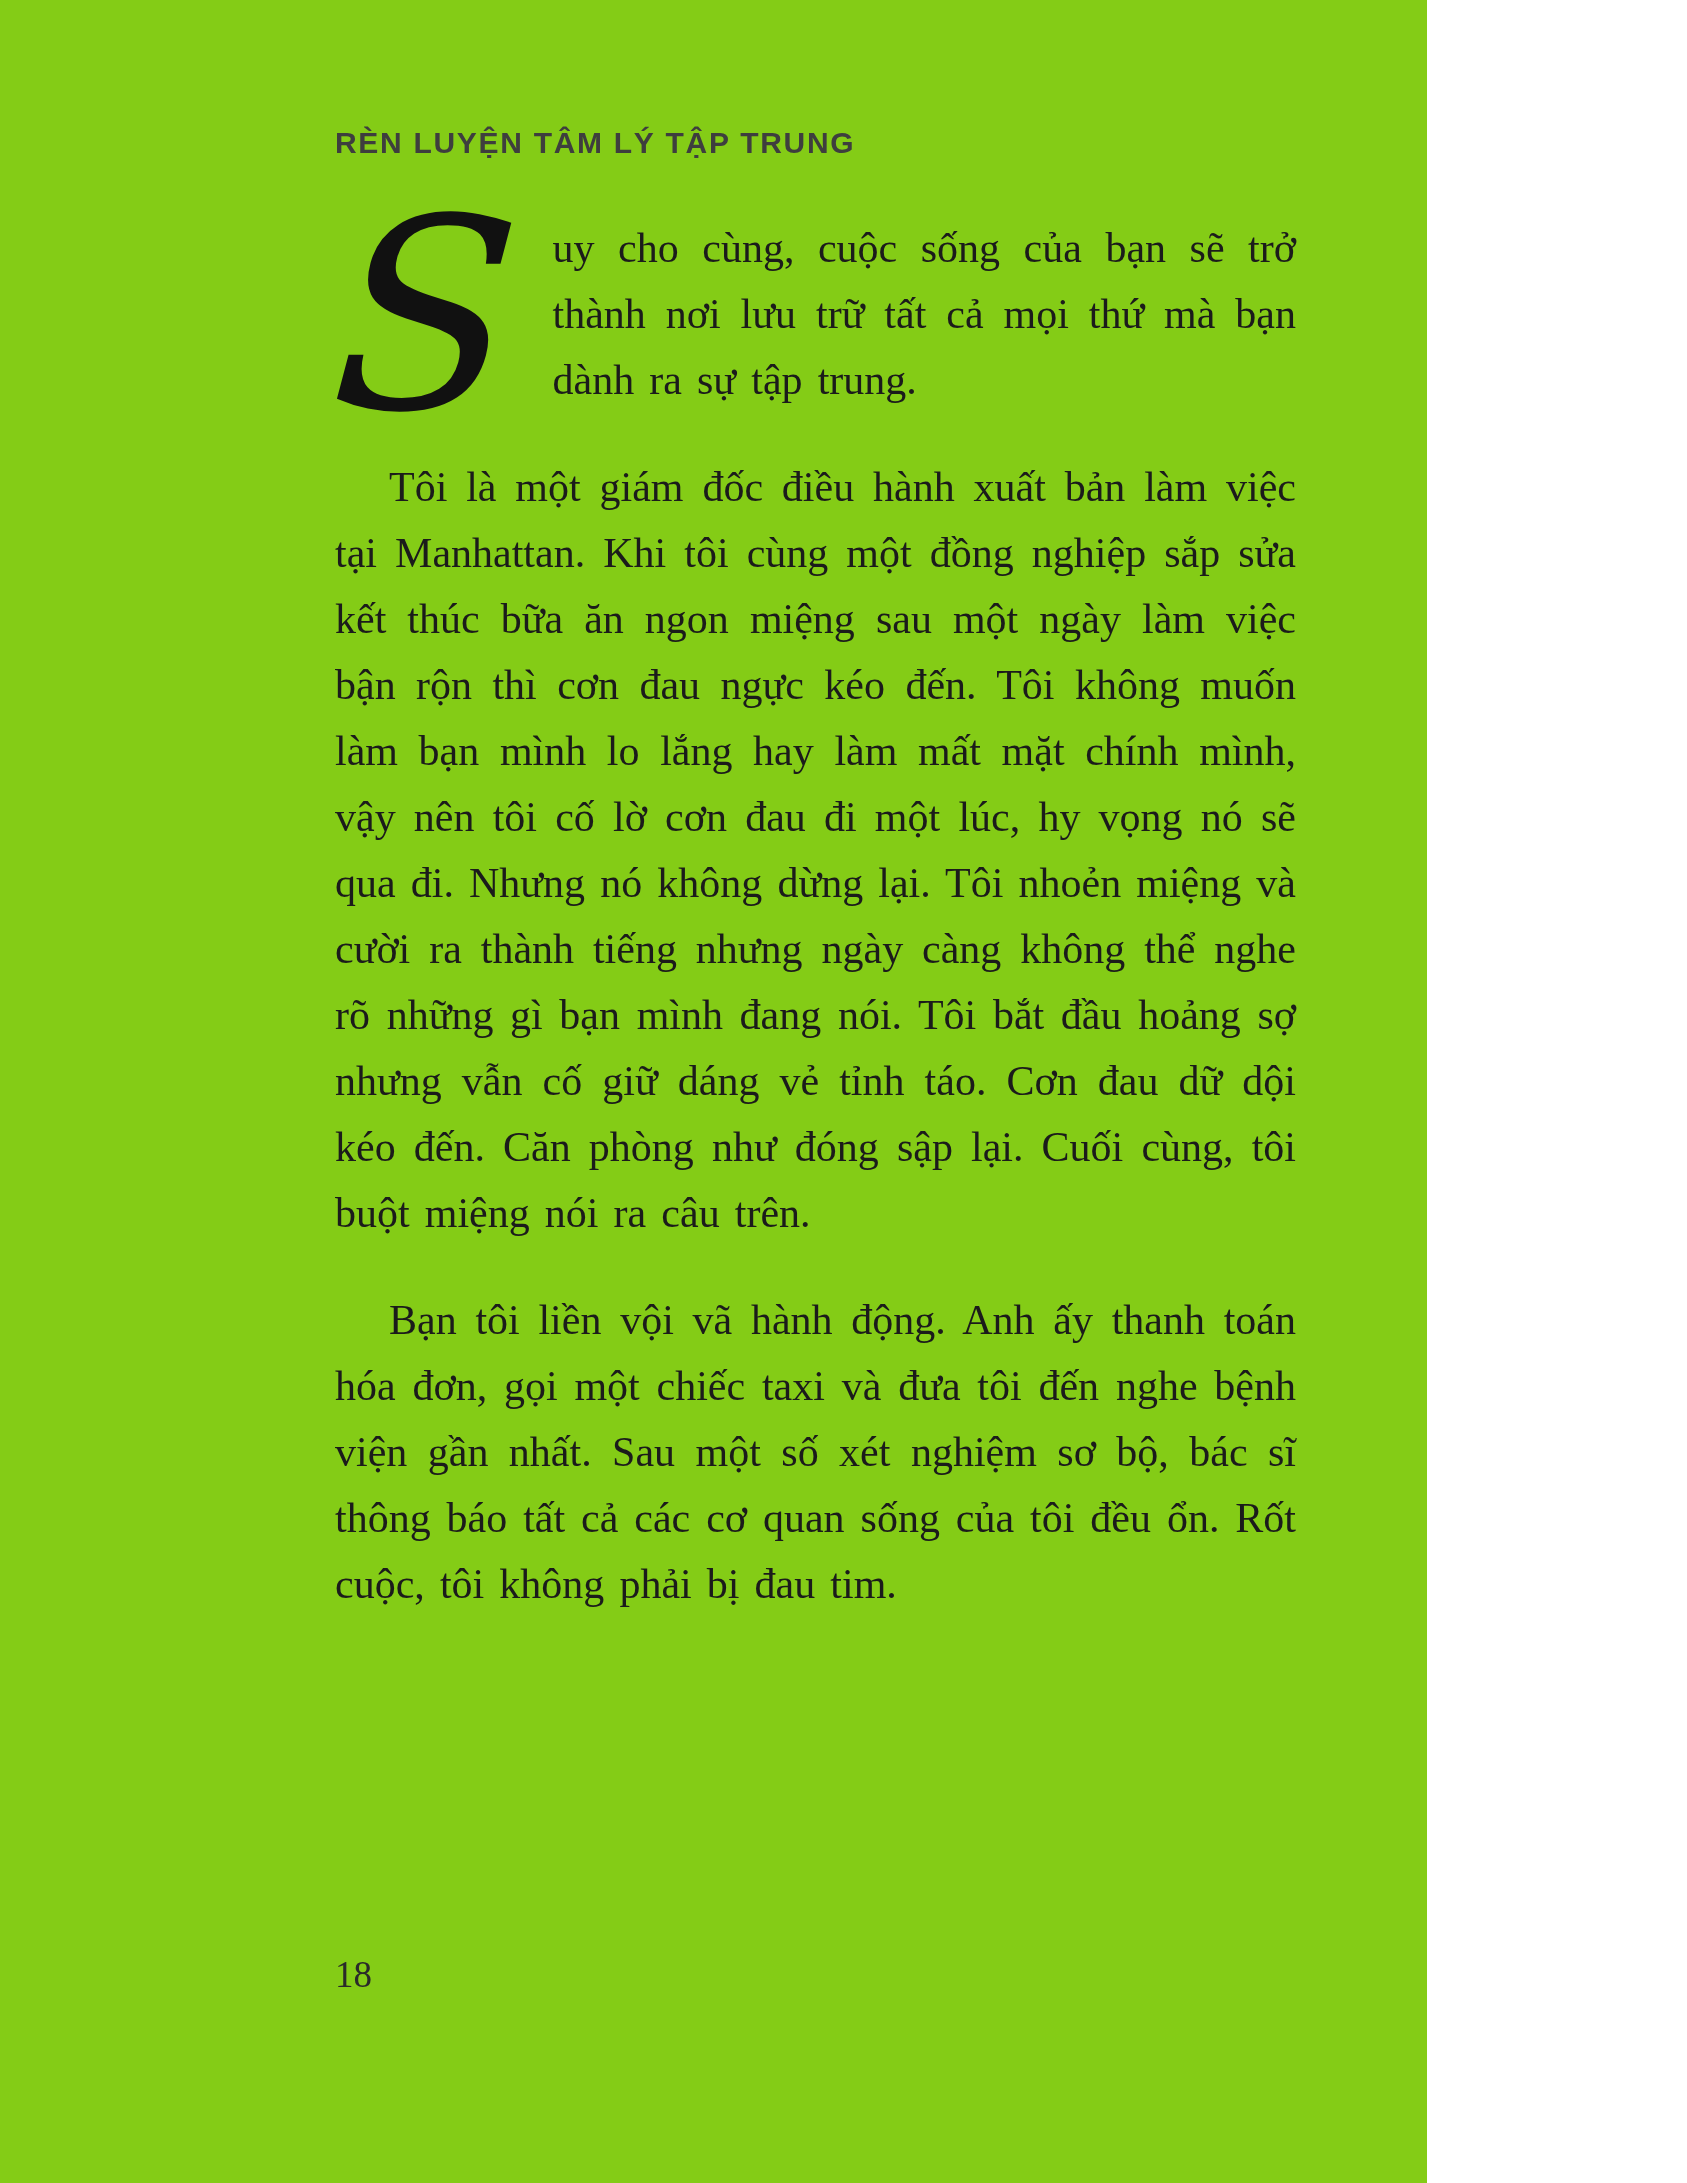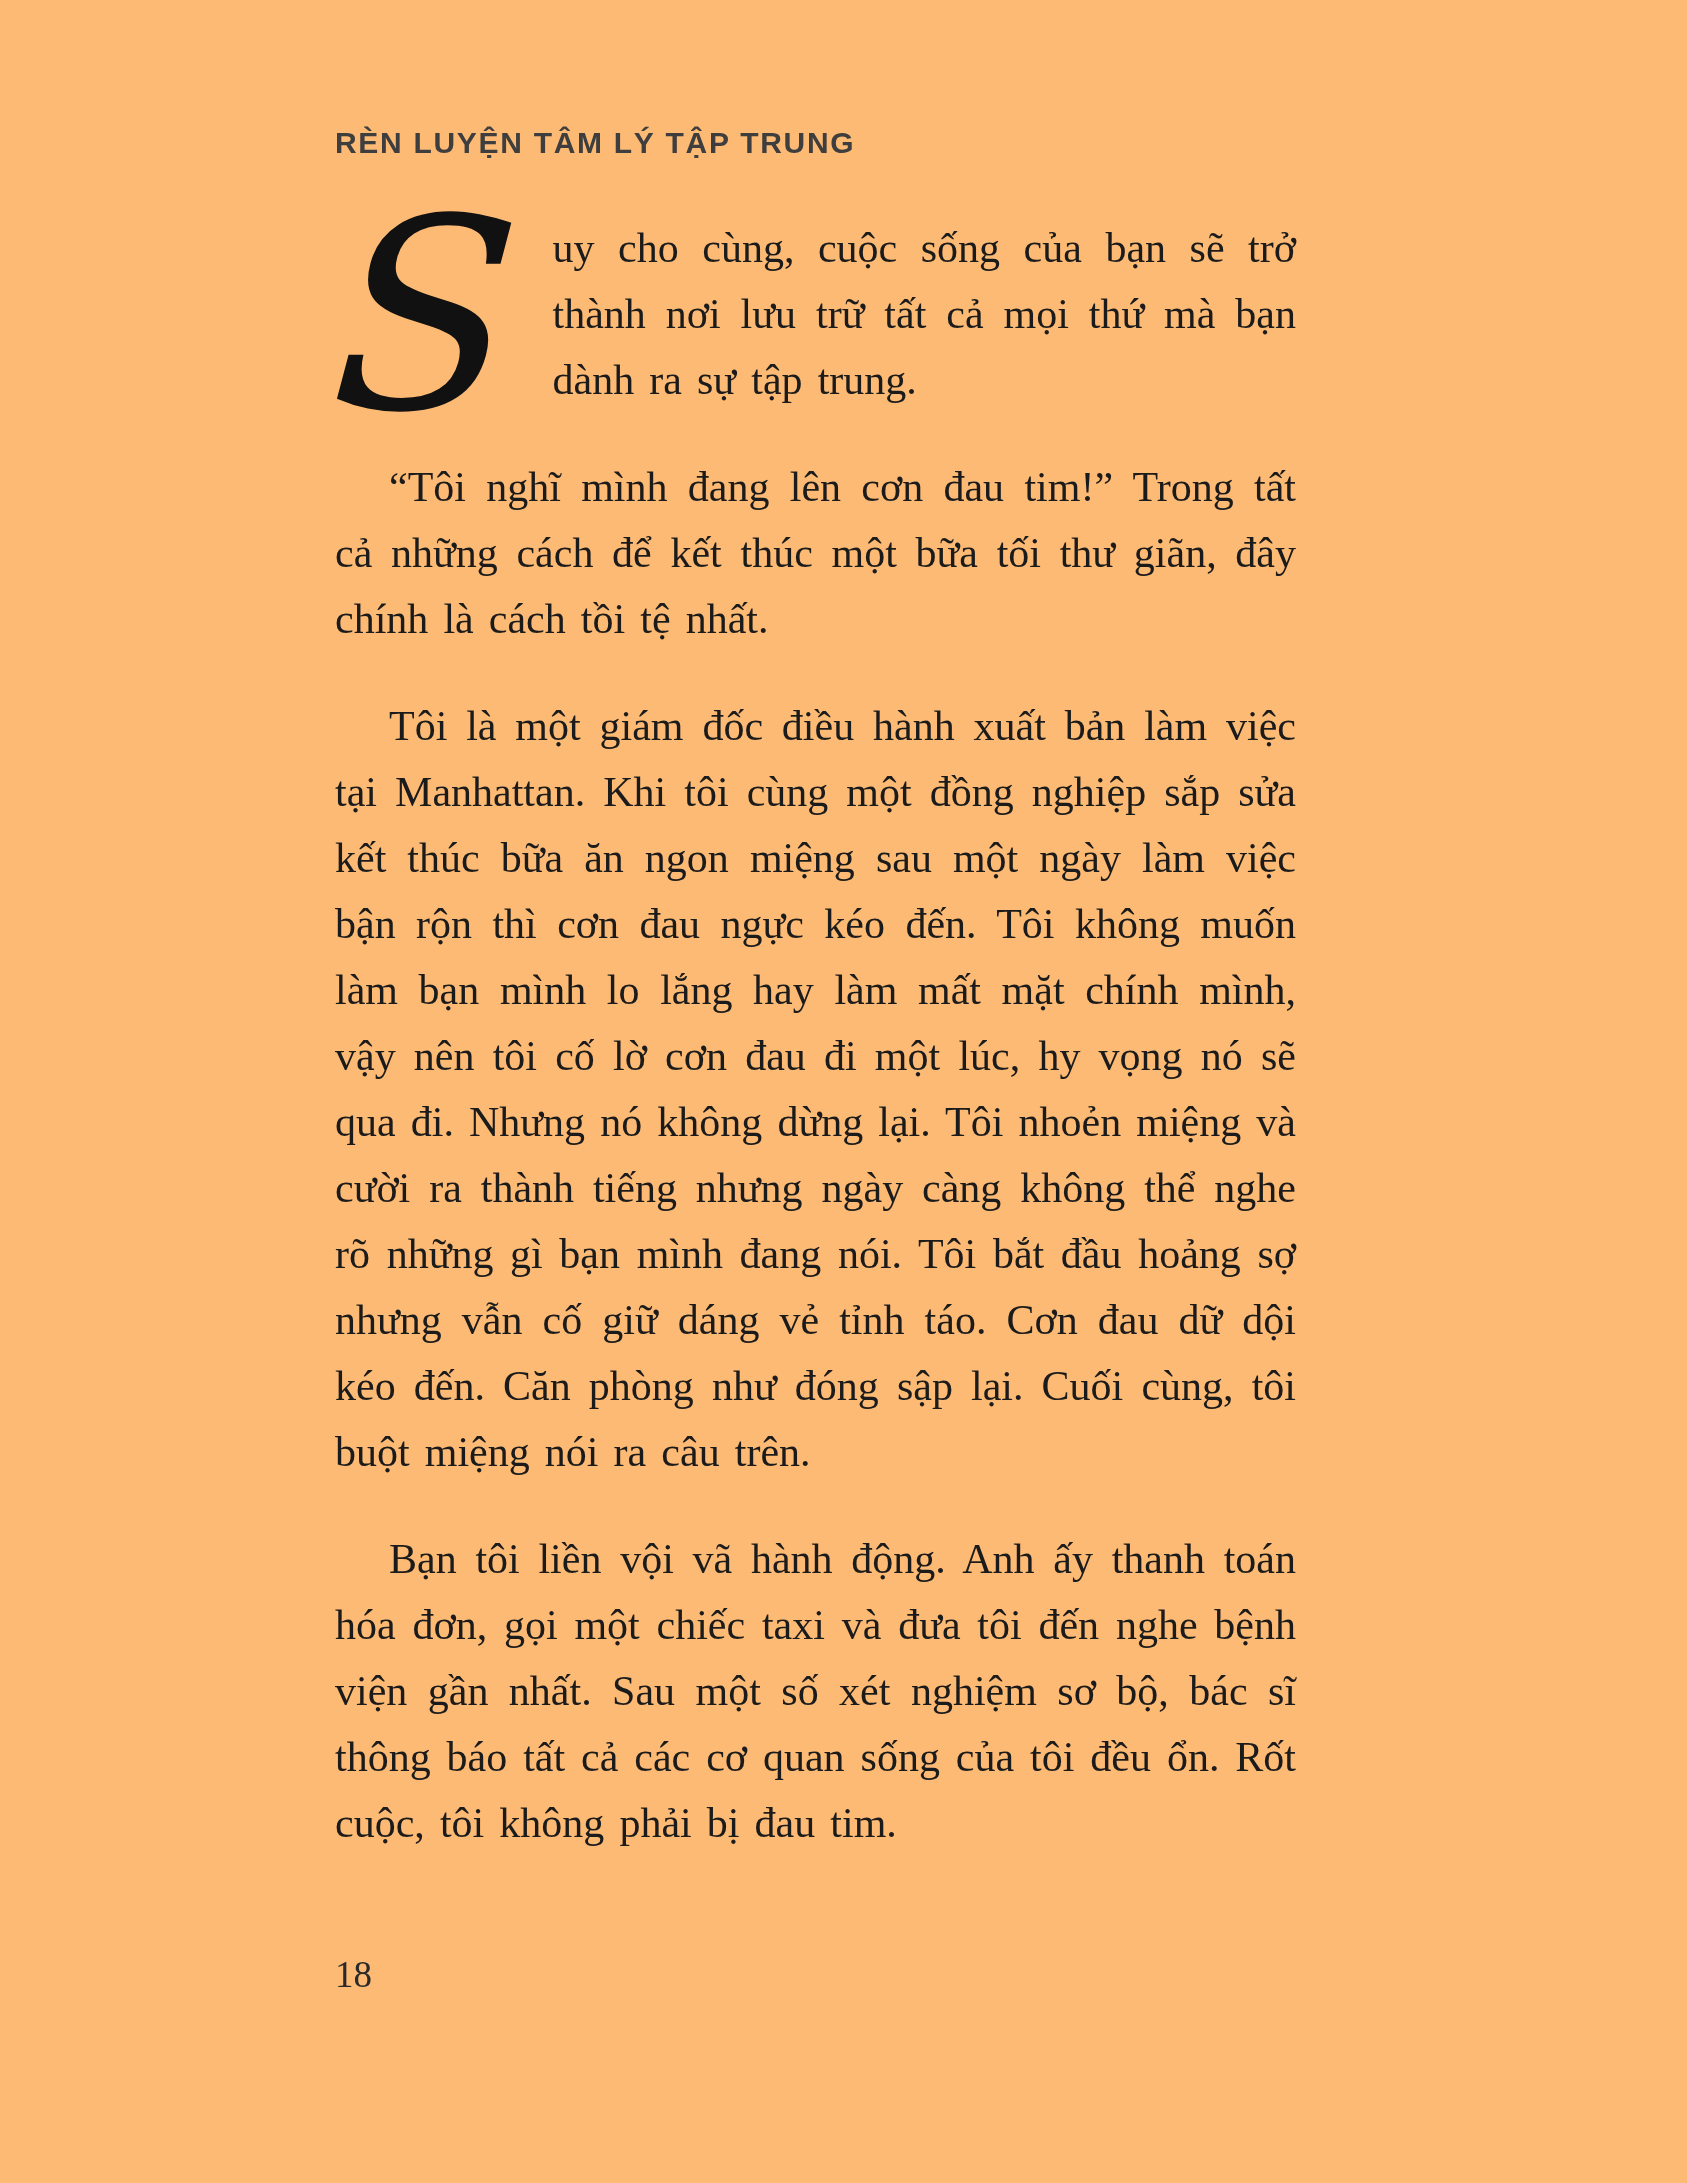--- a/index.html
+++ b/index.html
@@ -2,23 +2,23 @@
 <html lang="vi" style="font-size:10.6px"><head>
 <meta charset="utf-8">
 <style>
   html, body {
     margin: 0;
     padding: 0;
     background: #ffffff;
   }
   .page {
     position: relative;
-    width: 1687px;
+    width: 1427px;
     height: 2183px;
-    background: #fdba74;
+    background: #84cc16;
     overflow: hidden;
     font-family: "Liberation Serif", "DejaVu Serif", serif;
     color: #1b1b1b;
   }
   .running-header {
     position: absolute;
     left: 335px;
     top: 126px;
     font-family: "Liberation Sans", "DejaVu Sans", sans-serif;
     font-weight: 700;
@@ -68,21 +68,20 @@
 <div class="page">
 
   <div class="running-header">RÈN LUYỆN TÂM LÝ TẬP TRUNG</div>
 
   <div class="content">
 
     <p>
       <span class="dropcap">S</span><span>uy cho cùng, cuộc sống của bạn sẽ trở thành nơi lưu trữ tất cả mọi thứ mà bạn dành ra sự tập trung.</span>
     </p>
 
-    <p class="indent">“Tôi nghĩ mình đang lên cơn đau tim!” Trong tất cả những cách để kết thúc một bữa tối thư giãn, đây chính là cách tồi tệ nhất.</p>
 
     <p class="indent">Tôi là một giám đốc điều hành xuất bản làm việc tại Manhattan. Khi tôi cùng một đồng nghiệp sắp sửa kết thúc bữa ăn ngon miệng sau một ngày làm việc bận rộn thì cơn đau ngực kéo đến. Tôi không muốn làm bạn mình lo lắng hay làm mất mặt chính mình, vậy nên tôi cố lờ cơn đau đi một lúc, hy vọng nó sẽ qua đi. Nhưng nó không dừng lại. Tôi nhoẻn miệng và cười ra thành tiếng nhưng ngày càng không thể nghe rõ những gì bạn mình đang nói. Tôi bắt đầu hoảng sợ nhưng vẫn cố giữ dáng vẻ tỉnh táo. Cơn đau dữ dội kéo đến. Căn phòng như đóng sập lại. Cuối cùng, tôi buột miệng nói ra câu trên.</p>
 
     <p class="indent">Bạn tôi liền vội vã hành động. Anh ấy thanh toán hóa đơn, gọi một chiếc taxi và đưa tôi đến nghe bệnh viện gần nhất. Sau một số xét nghiệm sơ bộ, bác sĩ thông báo tất cả các cơ quan sống của tôi đều ổn. Rốt cuộc, tôi không phải bị đau tim.</p>
 
   </div>
 
   <div class="page-number">18</div>
 
 </div>

